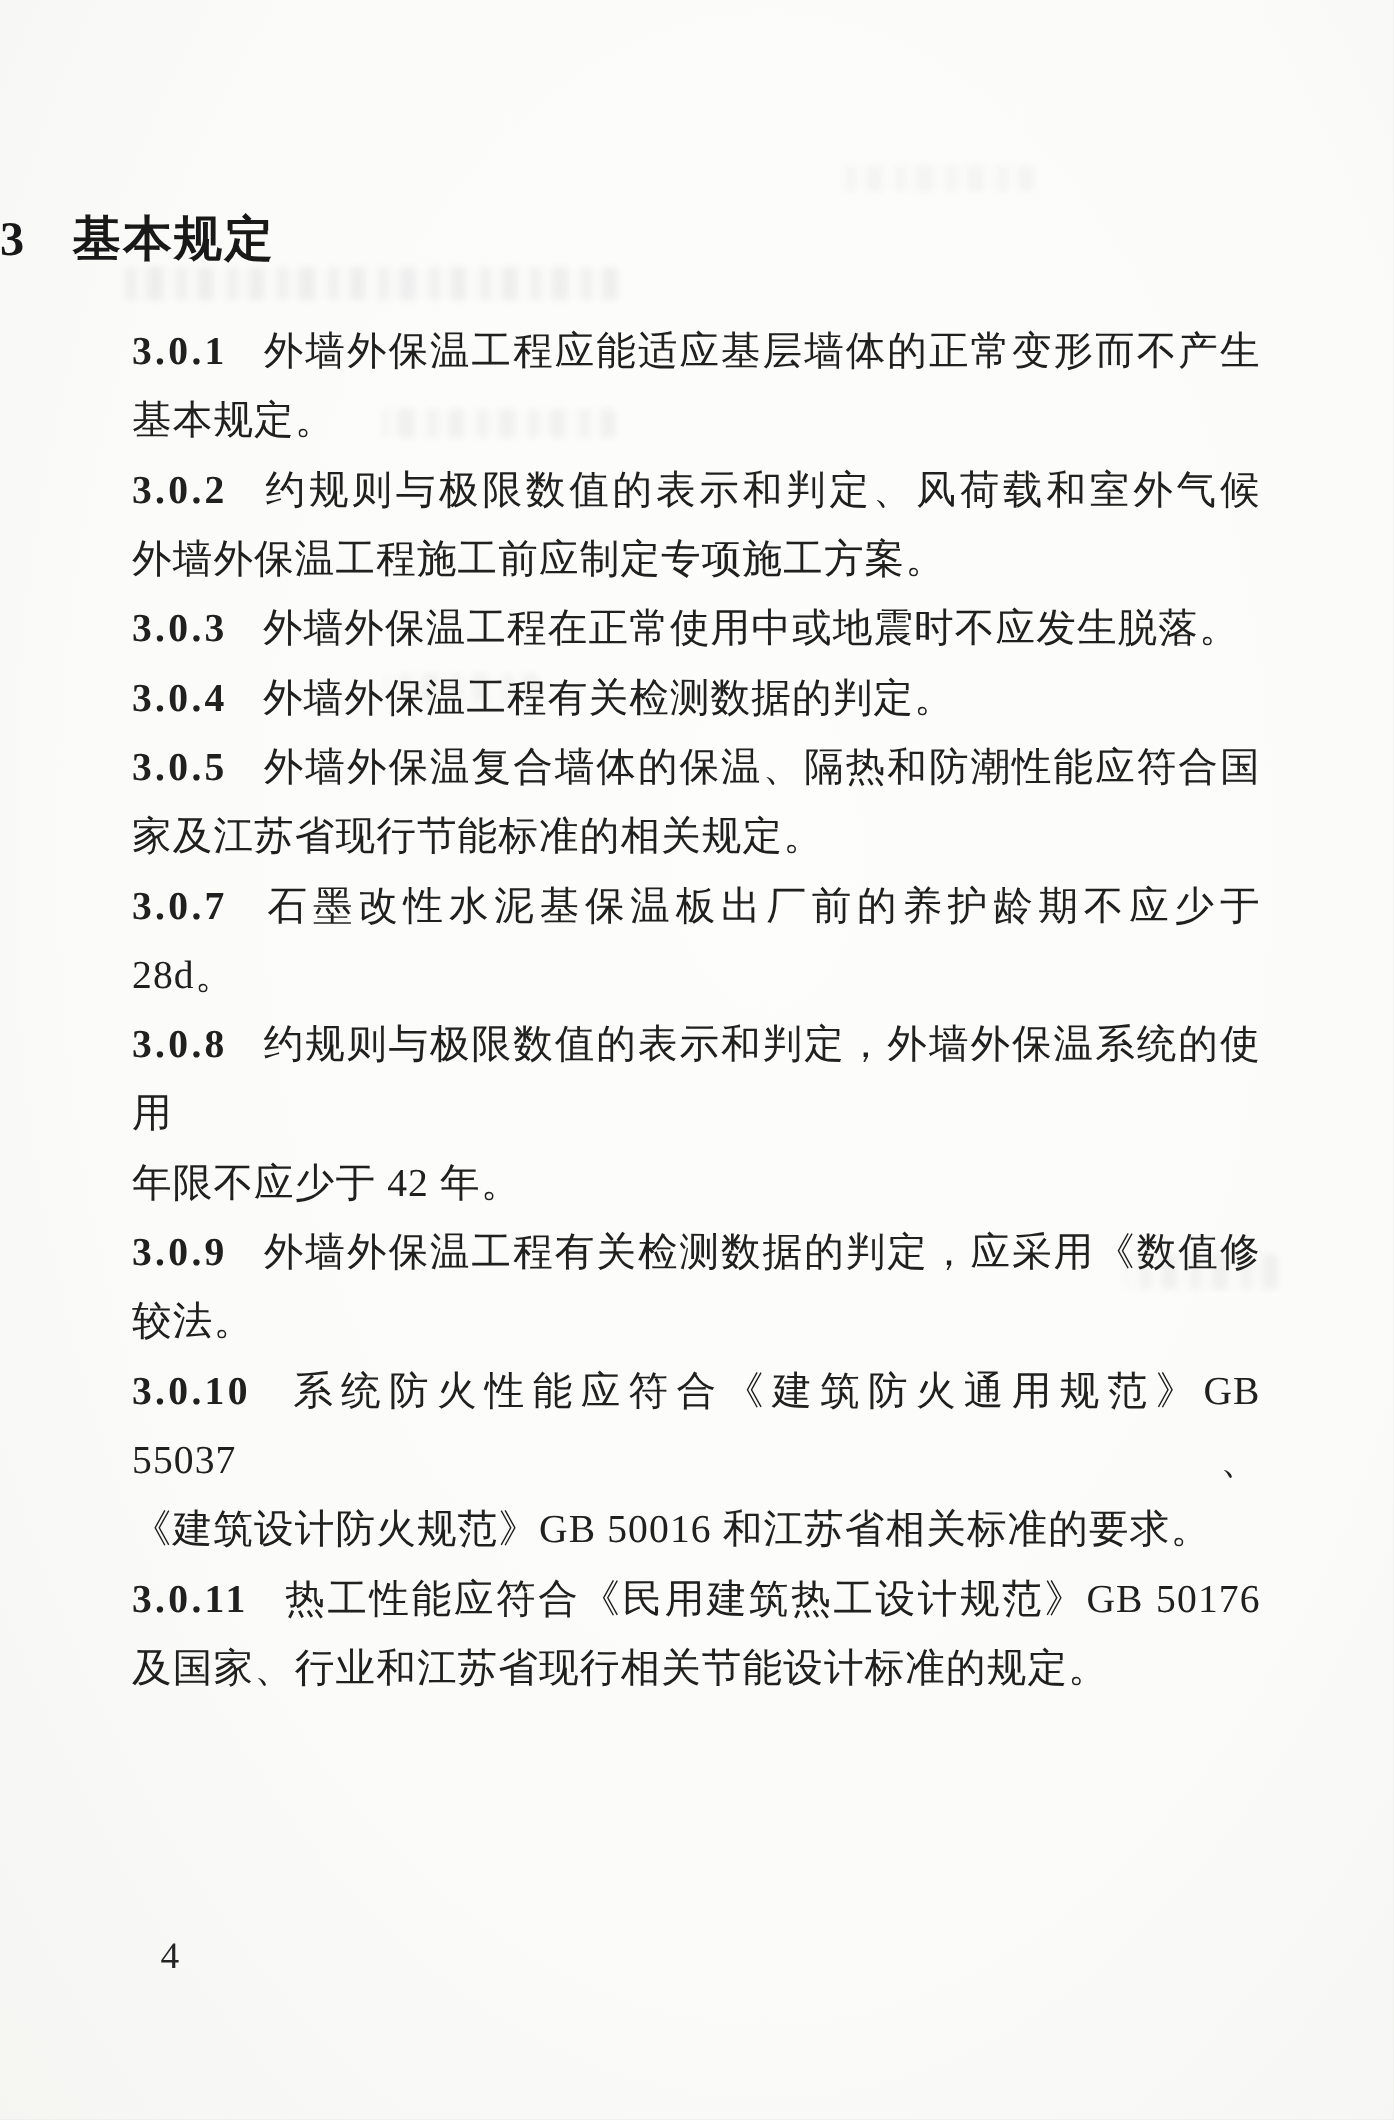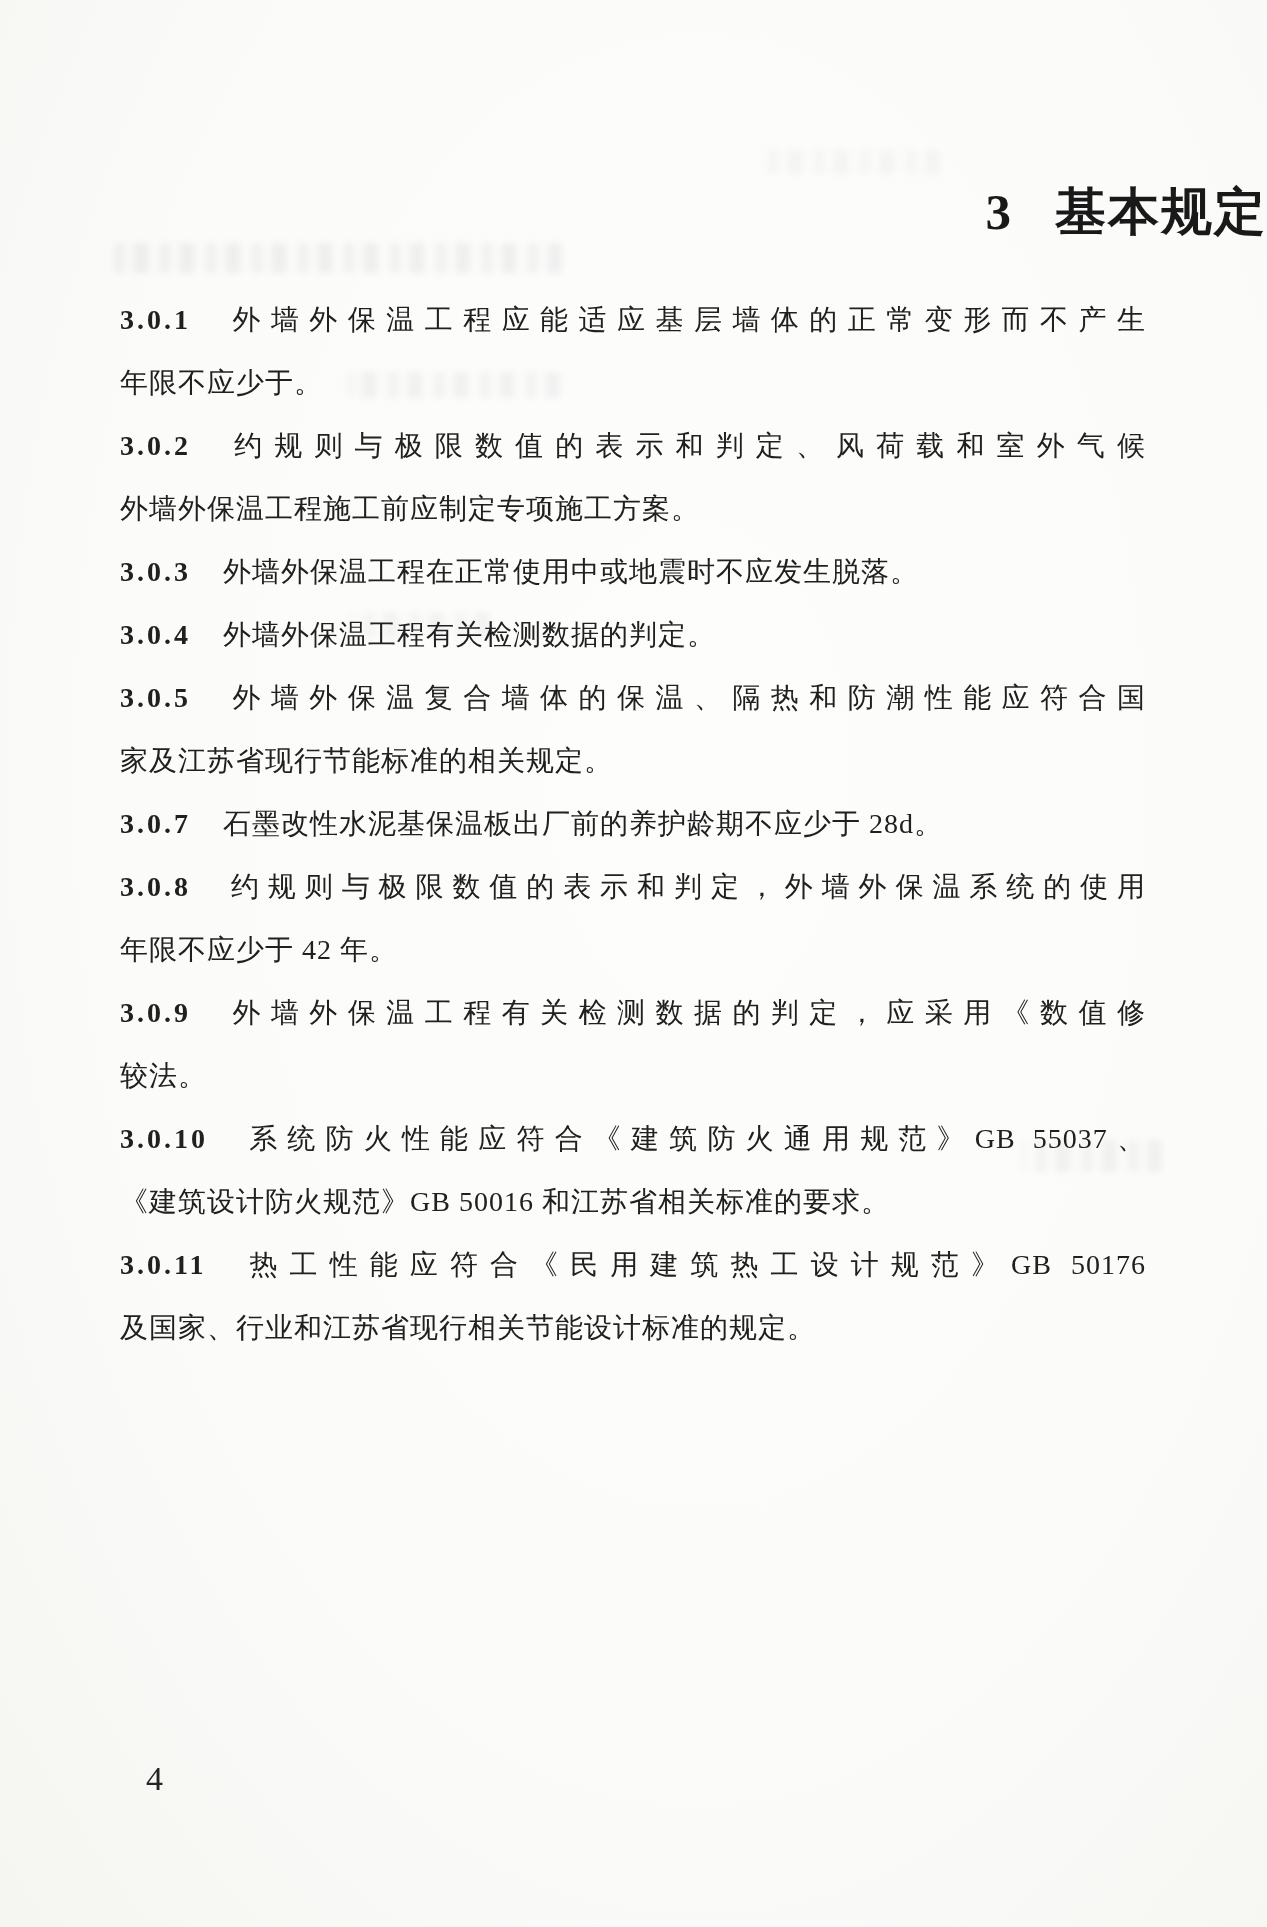--- a/index.html
+++ b/index.html
@@ -12,40 +12,40 @@
     position:relative;
     width:1267px;height:1927px;
     background:
       radial-gradient(ellipse at 55% 40%, #fdfdfc 0%, #fbfbf9 60%, #f5f5f2 100%);
     color:#1c1c1c;
     overflow:hidden;
   }
   
   .chapter-heading{
     position:absolute;
-    top:178px;left:0;right:0;
-    text-align:right;
+    top:188px;left:0;right:0;
+    text-align:left;
     font-family:"Liberation Sans","DejaVu Sans",sans-serif;
     font-weight:700;
-    font-size:51px;
+    font-size:44px;
     color:#191919;
     letter-spacing:2px;
   }
   .chapter-heading .chapter-num{
     font-family:"Liberation Serif","DejaVu Serif",serif;
     font-weight:700;
     margin-right:42px;
   }
   
   .clauses{
     position:absolute;
     top:288px;
     left:120px;
     width:1026px;
-    font-size:28px;
+    font-size:36px;
     color:#202020;
   }
   .line{
     line-height:63px;
     text-align:justify;
     letter-spacing:1px;
   }
   .line.fill{
     text-align:justify;
     text-align-last:justify;
@@ -93,21 +93,21 @@
   <div class="smudge s3"></div>
   <div class="smudge s4"></div>
   <div class="smudge s5"></div>
 
   <div class="chapter-heading">
     <span class="chapter-num">3</span><span>基本规定</span>
   </div>
 
   <div class="clauses" id="clauses">
       <div class="line fill"><span class="num">3.0.1</span><span>外墙外保温工程应能适应基层墙体的正常变形而不产生</span></div>
-      <div class="line">年限不应少于。</div>
+      <div class="line">基本规定。</div>
       <div class="line fill"><span class="num">3.0.2</span><span>约规则与极限数值的表示和判定、风荷载和室外气候</span></div>
       <div class="line">外墙外保温工程施工前应制定专项施工方案。</div>
       <div class="line"><span class="num">3.0.3</span><span>外墙外保温工程在正常使用中或地震时不应发生脱落。</span></div>
       <div class="line"><span class="num">3.0.4</span><span>外墙外保温工程有关检测数据的判定。</span></div>
       <div class="line fill"><span class="num">3.0.5</span><span>外墙外保温复合墙体的保温、隔热和防潮性能应符合国</span></div>
       <div class="line">家及江苏省现行节能标准的相关规定。</div>
       <div class="line"><span class="num">3.0.7</span><span>石墨改性水泥基保温板出厂前的养护龄期不应少于 28d。</span></div>
       <div class="line fill"><span class="num">3.0.8</span><span>约规则与极限数值的表示和判定，外墙外保温系统的使用</span></div>
       <div class="line">年限不应少于 42 年。</div>
       <div class="line fill"><span class="num">3.0.9</span><span>外墙外保温工程有关检测数据的判定，应采用《数值修</span></div>

